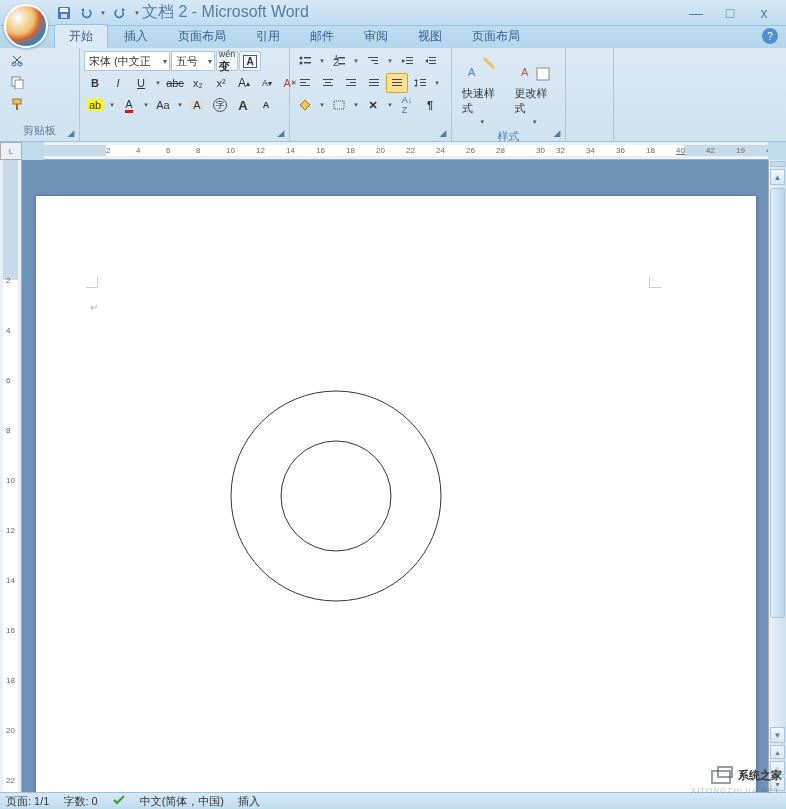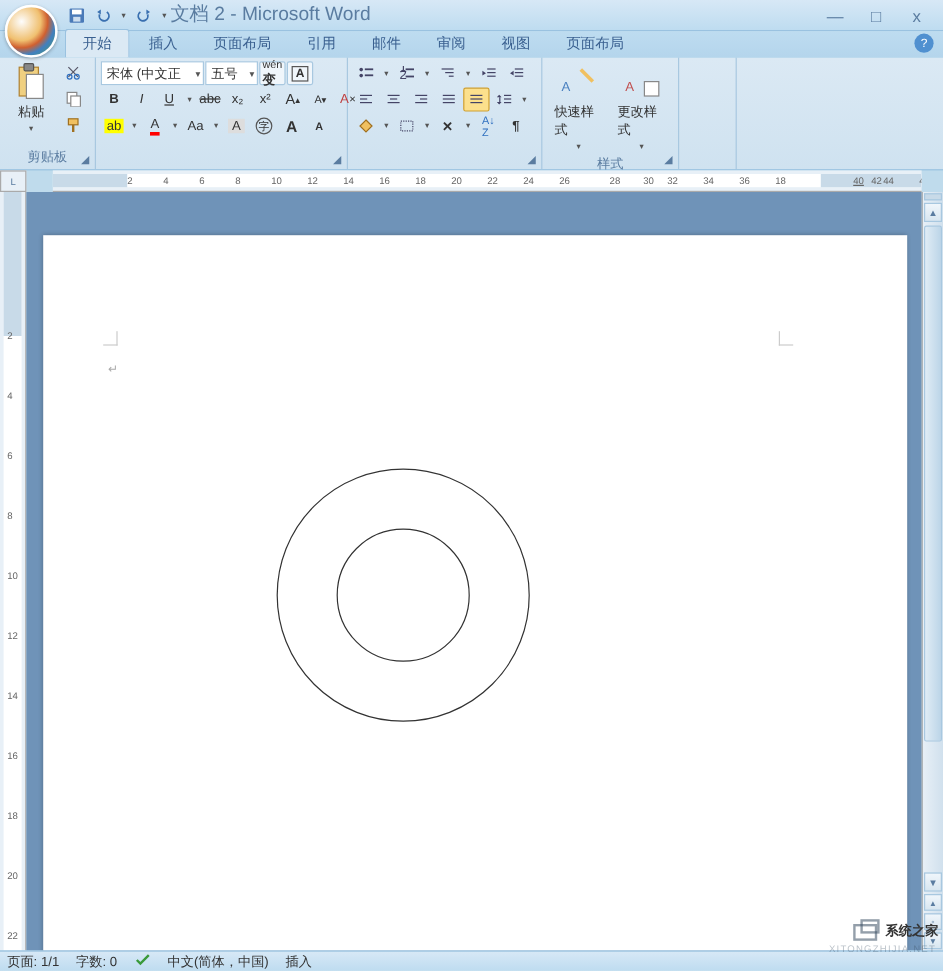--- a/index.html
+++ b/index.html
@@ -98,31 +98,20 @@
   <div class="tab">审阅</div>
   <div class="tab">视图</div>
   <div class="tab">页面布局</div>
   <div class="help-btn">?</div>
 </div>
 
 <div class="ribbon">
 
   <div class="group" style="width:80px">
     <div class="group-body">
-      <div class="big-btn">
-        <div class="icon">
-            <svg width="28" height="32">
-              <rect x="4" y="4" width="16" height="24" fill="#f0d080" stroke="#b08030"></rect>
-              <rect x="8" y="1" width="8" height="6" rx="1" fill="#888" stroke="#555"></rect>
-              <rect x="10" y="10" width="14" height="20" fill="#fff" stroke="#888"></rect>
-            </svg>
-          </div>
-        <span>粘贴</span>
-        <span class="dd">▾</span>
-      </div>
       <div style="display:flex;flex-direction:column;gap:2px;margin-left:2px">
         <div class="sbtn">
             <svg width="14" height="14">
               <path d="M3 3 L11 11 M11 3 L3 11" stroke="#556" stroke-width="1"></path>
               <circle cx="4" cy="11" r="2" fill="none" stroke="#3070c0"></circle>
               <circle cx="10" cy="11" r="2" fill="none" stroke="#3070c0"></circle>
             </svg>
           </div>
         <div class="sbtn">
             <svg width="14" height="14">
@@ -381,29 +370,29 @@
     <span class="ruler-num" style="left: 152px;">8</span>
     <span class="ruler-num" style="left: 182px;">10</span>
     <span class="ruler-num" style="left: 212px;">12</span>
     <span class="ruler-num" style="left: 242px;">14</span>
     <span class="ruler-num" style="left: 272px;">16</span>
     <span class="ruler-num" style="left: 302px;">18</span>
     <span class="ruler-num" style="left: 332px;">20</span>
     <span class="ruler-num" style="left: 362px;">22</span>
     <span class="ruler-num" style="left: 392px;">24</span>
     <span class="ruler-num" style="left: 422px;">26</span>
-    <span class="ruler-num" style="left: 464px;">28</span>
+    <span class="ruler-num" style="left: 452px;">28</span>
     <span class="ruler-num" style="left: 492px;">30</span>
     <span class="ruler-num" style="left: 512px;">32</span>
     <span class="ruler-num" style="left: 542px;">34</span>
     <span class="ruler-num" style="left: 572px;">36</span>
     <span class="ruler-num" style="left: 602px;">18</span>
-    <span class="ruler-num" style="left: 667px; text-decoration: underline;">40</span>
-    <span class="ruler-num" style="left: 682px;">42</span>
-    <span class="ruler-num" style="left: 692px;">44</span>
+    <span class="ruler-num" style="left: 632px; text-decoration: underline;">40</span>
+    <span class="ruler-num" style="left: 662px;">42</span>
+    <span class="ruler-num" style="left: 692px;">19</span>
     <span class="ruler-num" style="left: 722px;">46</span>
   </div>
 <div class="ruler-v">
   <div class="ruler-margin-v" style="top:0;height:120px"></div>
 <span class="ruler-num-v" style="top: 120px;">2</span>
     <span class="ruler-num-v" style="top: 170px;">4</span>
     <span class="ruler-num-v" style="top: 220px;">6</span>
     <span class="ruler-num-v" style="top: 270px;">8</span>
     <span class="ruler-num-v" style="top: 320px;">10</span>
     <span class="ruler-num-v" style="top: 370px;">12</span>

